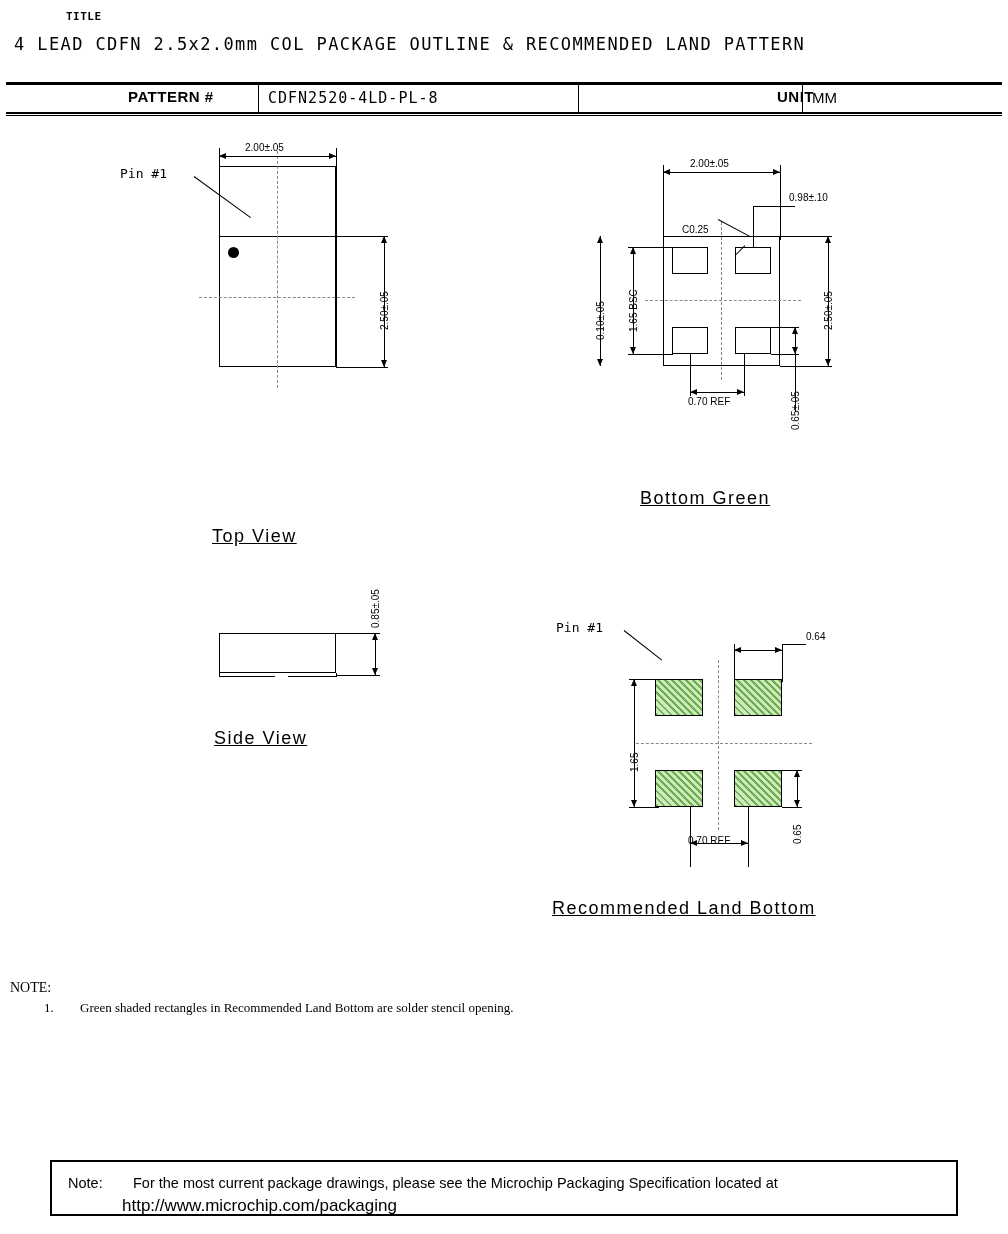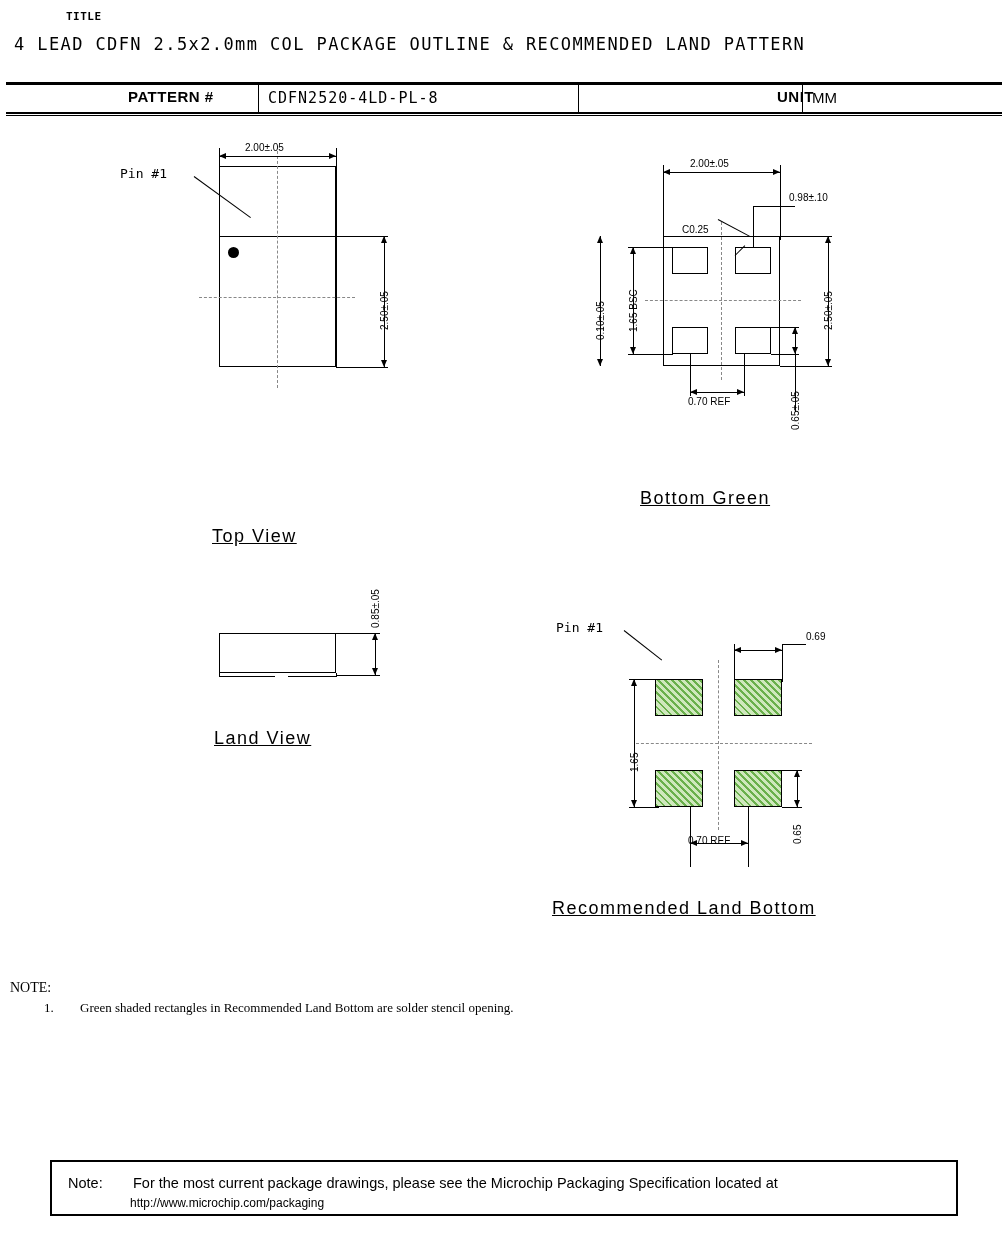--- a/index.html
+++ b/index.html
@@ -51,21 +51,21 @@
     background:repeating-linear-gradient(45deg,#6ab04c 0 2px,#cfe8bd 2px 5px);}
 
   
   #note-head{position:absolute;left:10px;top:980px;font-size:14px;font-family:"Liberation Serif",serif;}
   #note-num{position:absolute;left:44px;top:1000px;font-size:13px;font-family:"Liberation Serif",serif;}
   #note-text{position:absolute;left:80px;top:1000px;font-size:13px;font-family:"Liberation Serif",serif;}
 
   #footer-box{position:absolute;left:50px;top:1160px;width:908px;height:56px;border:2px solid #000;box-sizing:border-box;}
   #footer-label{position:absolute;left:68px;top:1175px;font-size:14.5px;}
   #footer-line1{position:absolute;left:133px;top:1175px;font-size:14.5px;}
-  #footer-line2{position:absolute;left:130px;top:1196px;font-size:12px;}
+  #footer-line2{position:absolute;left:122px;top:1196px;font-size:17px;}
 </style>
 </head>
 <body>
 
 <div id="title-label" class="mono">TITLE</div>
 <div id="title-text" class="mono">4 LEAD CDFN 2.5x2.0mm COL PACKAGE OUTLINE &amp; RECOMMENDED LAND PATTERN</div>
 
 <div id="hdr-rule-top"></div>
 <div id="hdr-rule-mid"></div>
 <div id="hdr-rule-bot"></div>
@@ -179,41 +179,41 @@
   <div class="ln vl" style="left:219px;top:673px;height:4px;"></div>
   <div class="ln vl" style="left:336px;top:673px;height:4px;"></div>
 
   <div class="ln vl" style="left:375px;top:633px;height:42px;"></div>
   <div class="arrowU" style="left:372px;top:633px;"></div>
   <div class="arrowD" style="left:372px;top:668px;"></div>
   <div class="ln hl" style="left:336px;top:633px;width:44px;"></div>
   <div class="ln hl" style="left:336px;top:675px;width:44px;"></div>
   <div class="dimv" style="left:370px;top:628px;">0.85±.05</div>
 </div>
-<div class="caption" style="left:214px;top:728px;">Land View</div>
+<div class="caption" style="left:214px;top:728px;">Side View</div>
 
 <div>
 
   <div class="stencil" style="left:655px;top:679px;width:48px;height:37px;"></div>
   <div class="stencil" style="left:734px;top:679px;width:48px;height:37px;"></div>
   <div class="stencil" style="left:655px;top:770px;width:48px;height:37px;"></div>
   <div class="stencil" style="left:734px;top:770px;width:48px;height:37px;"></div>
 
   <div class="center" style="left:636px;top:743px;width:176px;"></div>
   <div class="centerv" style="left:718px;top:660px;height:170px;"></div>
 
   <div class="pin1" style="left:556px;top:620px;">Pin #1</div>
   <div class="leader" style="left:624px;top:630px;width:48px;transform:rotate(38deg);"></div>
 
   <div class="ln hl" style="left:734px;top:650px;width:48px;"></div>
   <div class="arrowL" style="left:734px;top:647px;"></div>
   <div class="arrowR" style="left:775px;top:647px;"></div>
   <div class="ln vl" style="left:734px;top:644px;height:38px;"></div>
   <div class="ln vl" style="left:782px;top:644px;height:38px;"></div>
-  <div class="dim" style="left:806px;top:631px;">0.69</div>
+  <div class="dim" style="left:806px;top:631px;">0.64</div>
   <div class="ln hl" style="left:782px;top:644px;width:24px;"></div>
 
   <div class="ln vl" style="left:634px;top:679px;height:128px;"></div>
   <div class="arrowU" style="left:631px;top:679px;"></div>
   <div class="arrowD" style="left:631px;top:800px;"></div>
   <div class="ln hl" style="left:629px;top:679px;width:30px;"></div>
   <div class="ln hl" style="left:629px;top:807px;width:30px;"></div>
   <div class="dimv" style="left:629px;top:772px;">1.65</div>
 
   <div class="ln vl" style="left:797px;top:770px;height:37px;"></div>

